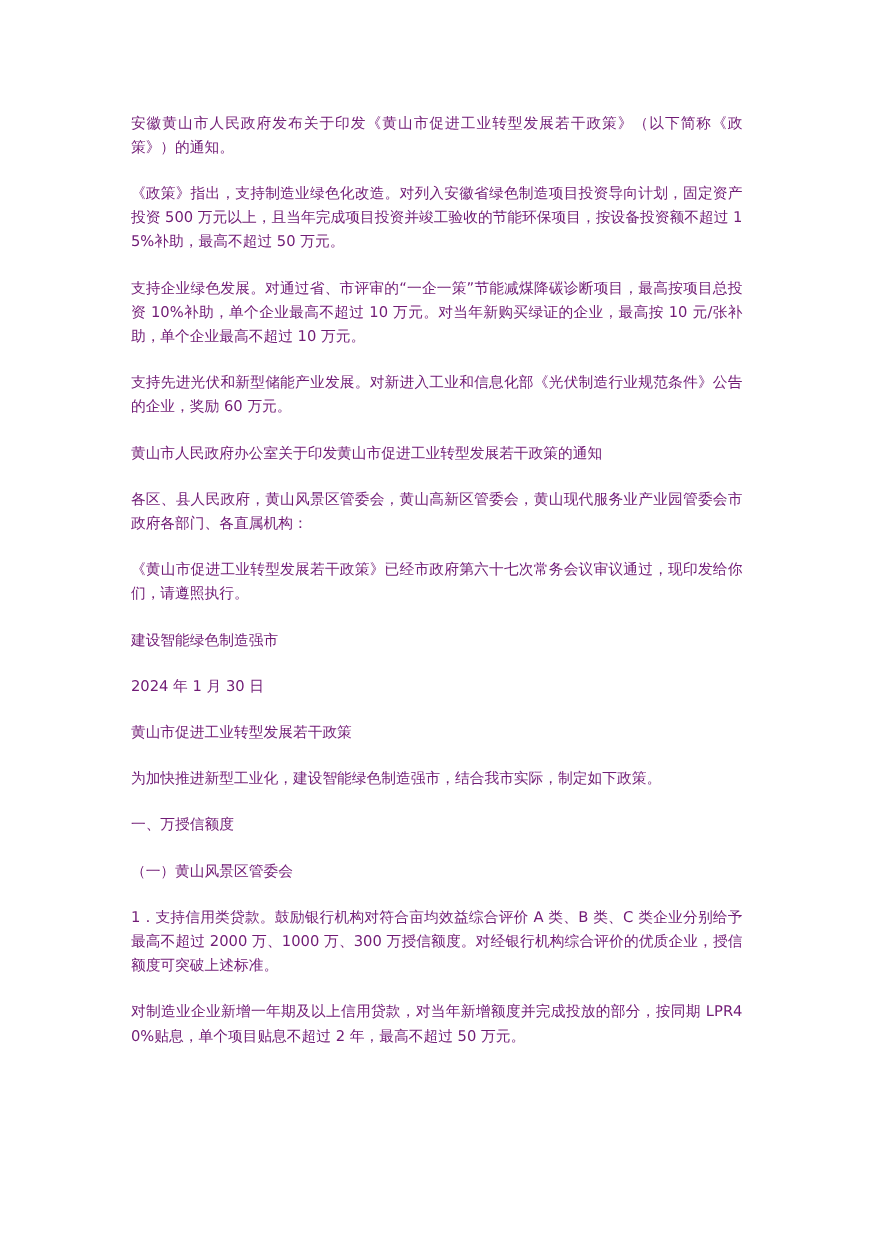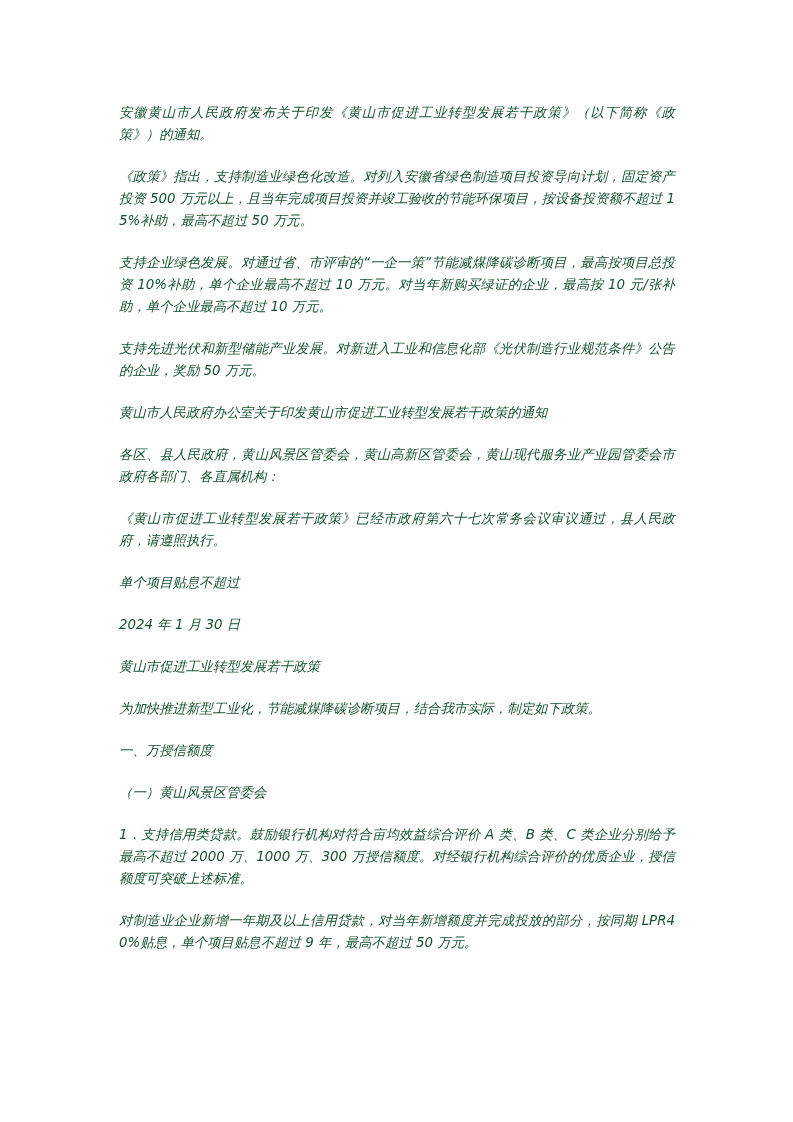--- a/index.html
+++ b/index.html
@@ -14,43 +14,42 @@
       overflow: hidden;
     }
     .page {
       position: absolute;
       left: 119px;
       top: 102px;
       width: 556px;
       font-family: "DejaVu Sans", sans-serif;
       font-size: 13.4px;
       line-height: 22px;
-      color: #14532d;
+      color: #701a75;
       letter-spacing: 0;
-      font-style: italic;
     }
     .para {
       margin: 0 0 20px 0;
       text-align: justify;
       text-justify: inter-character;
       word-break: break-all;
     }
   </style>
 </head>
 <body>
 
 <div class="page">
   <p class="para">安徽黄山市人民政府发布关于印发《黄山市促进工业转型发展若干政策》（以下简称《政策》）的通知。</p>
   <p class="para">《政策》指出，支持制造业绿色化改造。对列入安徽省绿色制造项目投资导向计划，固定资产投资 500 万元以上，且当年完成项目投资并竣工验收的节能环保项目，按设备投资额不超过 15%补助，最高不超过 50 万元。</p>
   <p class="para">支持企业绿色发展。对通过省、市评审的“一企一策”节能减煤降碳诊断项目，最高按项目总投资 10%补助，单个企业最高不超过 10 万元。对当年新购买绿证的企业，最高按 10 元/张补助，单个企业最高不超过 10 万元。</p>
-  <p class="para">支持先进光伏和新型储能产业发展。对新进入工业和信息化部《光伏制造行业规范条件》公告的企业，奖励 50 万元。</p>
+  <p class="para">支持先进光伏和新型储能产业发展。对新进入工业和信息化部《光伏制造行业规范条件》公告的企业，奖励 60 万元。</p>
   <p class="para">黄山市人民政府办公室关于印发黄山市促进工业转型发展若干政策的通知</p>
   <p class="para">各区、县人民政府，黄山风景区管委会，黄山高新区管委会，黄山现代服务业产业园管委会市政府各部门、各直属机构：</p>
-  <p class="para">《黄山市促进工业转型发展若干政策》已经市政府第六十七次常务会议审议通过，县人民政府，请遵照执行。</p>
-  <p class="para">单个项目贴息不超过</p>
+  <p class="para">《黄山市促进工业转型发展若干政策》已经市政府第六十七次常务会议审议通过，现印发给你们，请遵照执行。</p>
+  <p class="para">建设智能绿色制造强市</p>
   <p class="para">2024 年 1 月 30 日</p>
   <p class="para">黄山市促进工业转型发展若干政策</p>
-  <p class="para">为加快推进新型工业化，节能减煤降碳诊断项目，结合我市实际，制定如下政策。</p>
+  <p class="para">为加快推进新型工业化，建设智能绿色制造强市，结合我市实际，制定如下政策。</p>
   <p class="para">一、万授信额度</p>
   <p class="para">（一）黄山风景区管委会</p>
   <p class="para">1．支持信用类贷款。鼓励银行机构对符合亩均效益综合评价 A 类、B 类、C 类企业分别给予最高不超过 2000 万、1000 万、300 万授信额度。对经银行机构综合评价的优质企业，授信额度可突破上述标准。</p>
-  <p class="para">对制造业企业新增一年期及以上信用贷款，对当年新增额度并完成投放的部分，按同期 LPR40%贴息，单个项目贴息不超过 9 年，最高不超过 50 万元。</p>
+  <p class="para">对制造业企业新增一年期及以上信用贷款，对当年新增额度并完成投放的部分，按同期 LPR40%贴息，单个项目贴息不超过 2 年，最高不超过 50 万元。</p>
 </div>
 
 </body></html>

